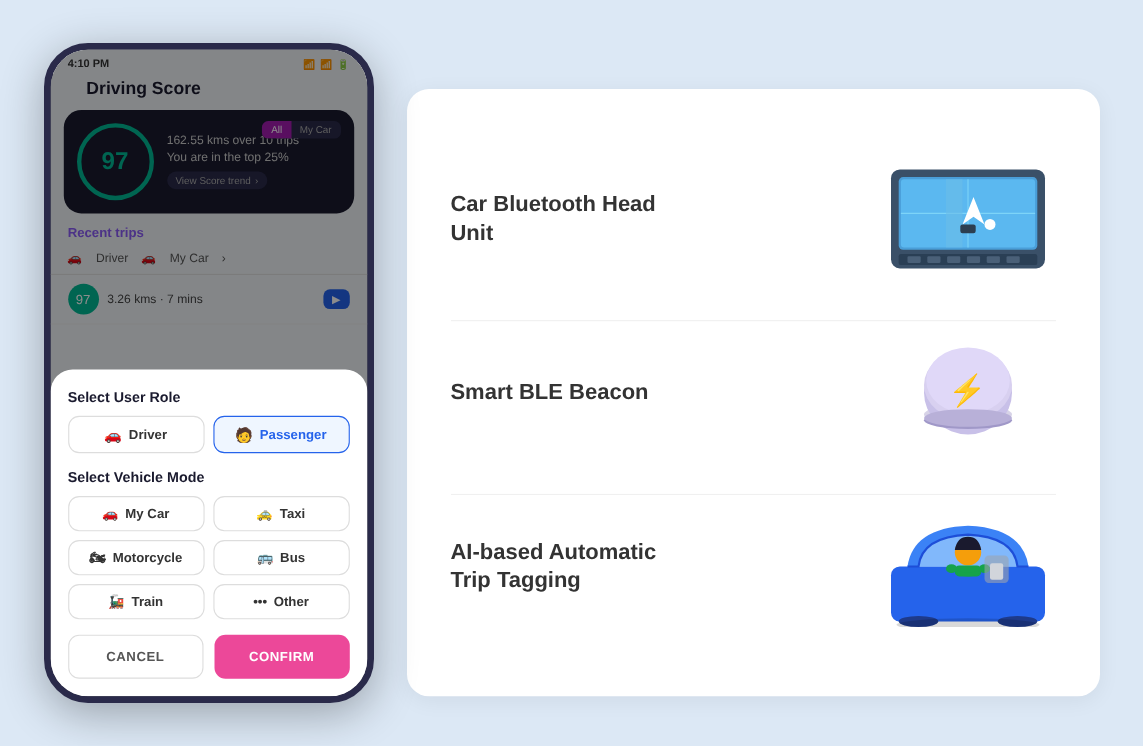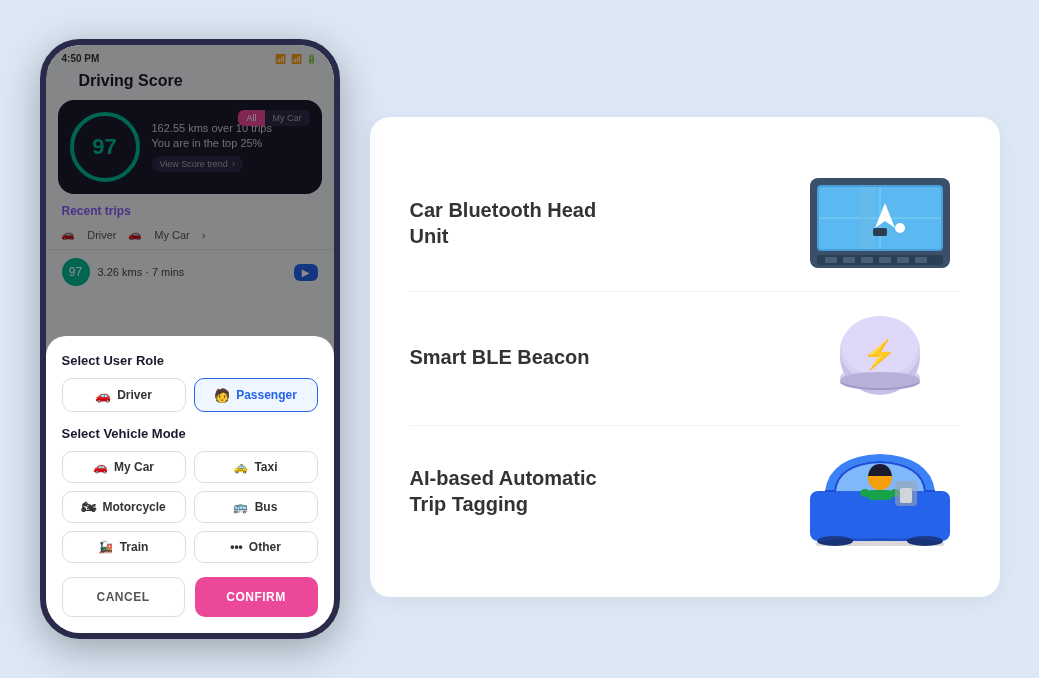--- a/index.html
+++ b/index.html
@@ -93,21 +93,21 @@
       border-radius: 6px;
       overflow: hidden;
     }
 
     .score-tab {
       font-size: 9px;
       color: #aaa;
       padding: 3px 8px;
     }
     .score-tab.active {
-      background: #ec4899;
+      background: #a21caf;
       color: white;
     }
 
     .score-circle {
       width: 70px;
       height: 70px;
       border-radius: 50%;
       border: 4px solid #00b894;
       display: flex;
       align-items: center;
@@ -277,21 +277,21 @@
       background: #ec4899;
       cursor: pointer;
       letter-spacing: 0.5px;
     }
 
     
     .right-panel {
       flex: 1;
       background: white;
       border-radius: 20px;
-      height: 480px;
+      height: 552px;
       padding: 40px 40px;
       display: flex;
       flex-direction: column;
       justify-content: space-around;
       box-shadow: 0 4px 20px rgba(0,0,0,0.06);
       margin-top: 36px;
     }
 
     .feature-row {
       display: flex;
@@ -338,21 +338,21 @@
   </style>
 </head>
 <body>
 
 <div class="container">
 
   <div class="phone">
     <div class="phone-screen">
 
       <div class="status-bar">
-        <span>4:50 PM</span>
+        <span>4:10 PM</span>
         <div class="status-right">
           <span>📶</span>
           <span>📶</span>
           <span>🔋</span>
         </div>
       </div>
 
       <div class="app-header">
         <span>Driving Score</span>
       </div>

